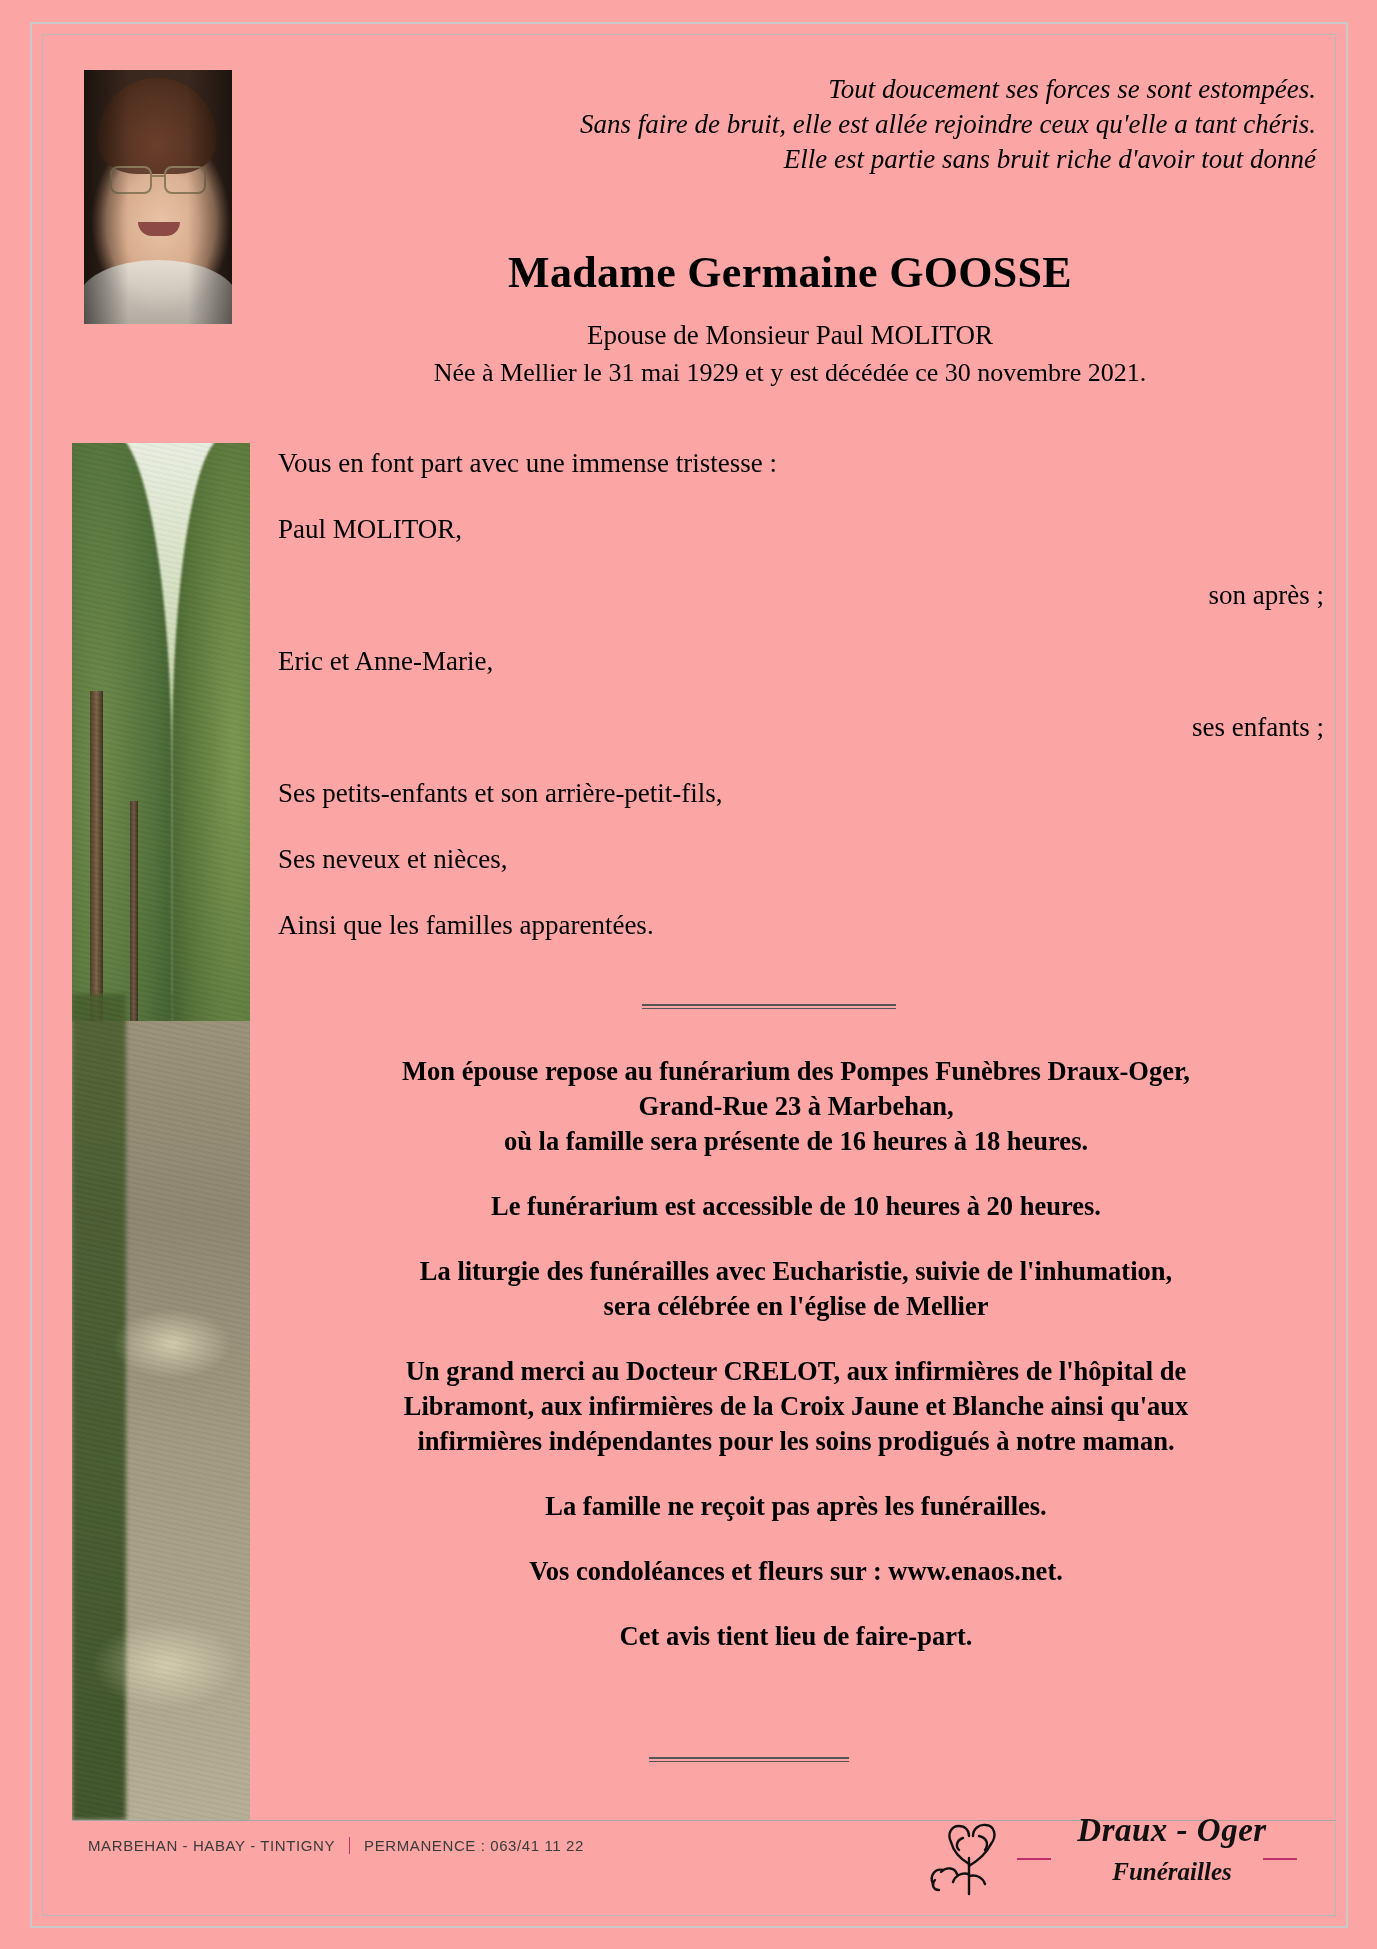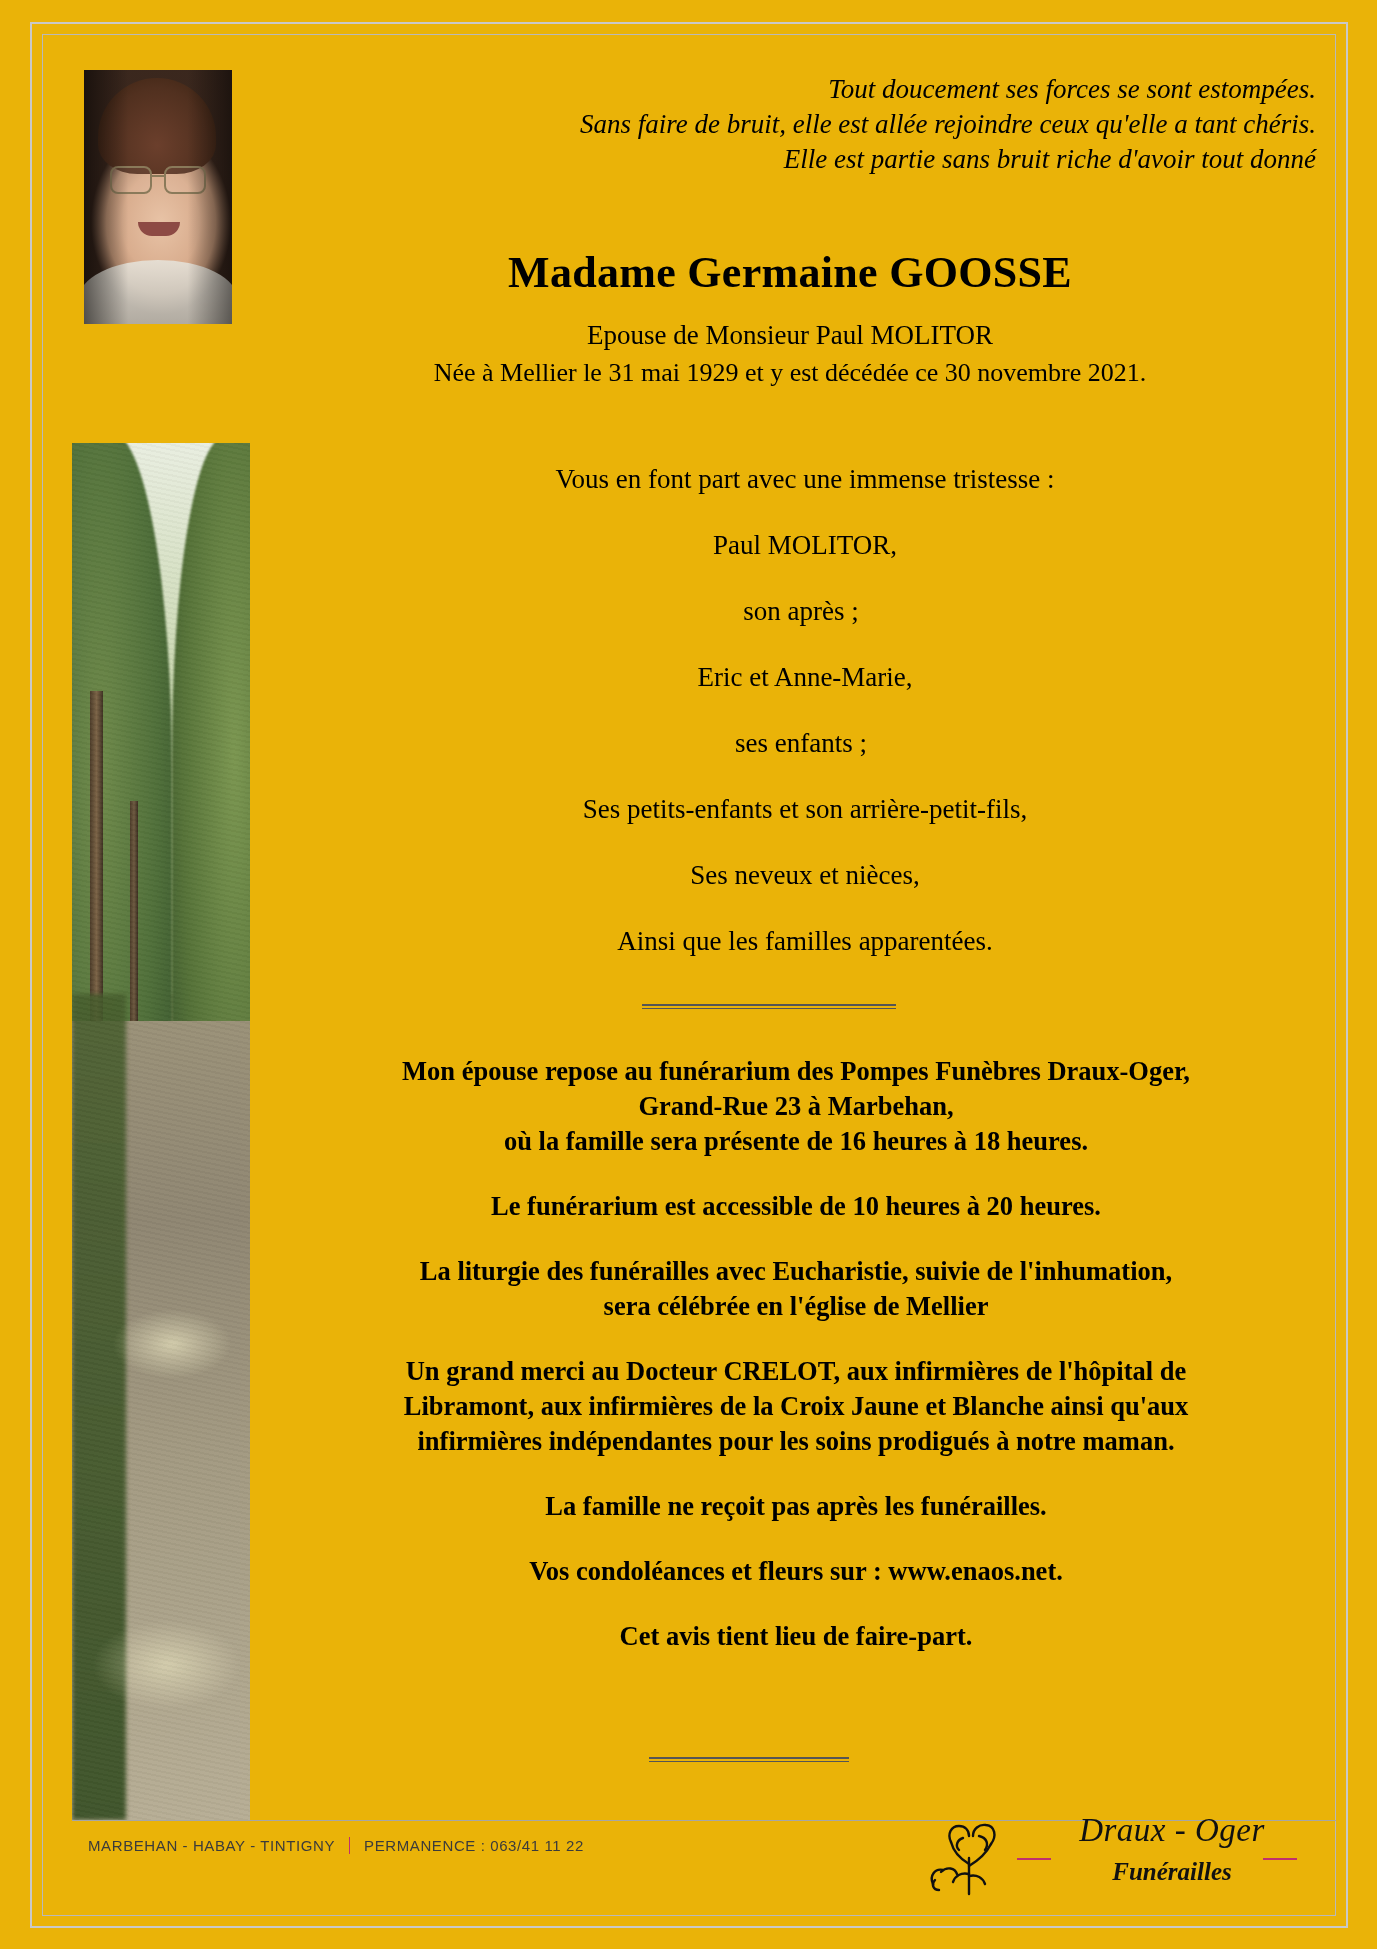--- a/index.html
+++ b/index.html
@@ -11,21 +11,21 @@
     width: 1377px;
     height: 1949px;
     font-family: "Liberation Serif", serif;
     color: #000000;
     overflow: hidden;
   }
   .page {
     position: relative;
     width: 1377px;
     height: 1949px;
-    background: #eab308;
+    background: #fca5a5;
     box-sizing: border-box;
   }
   .outer-border {
     position: absolute;
     left: 30px;
     top: 22px;
     width: 1318px;
     height: 1906px;
     border: 2px solid #c9c9c9;
     box-sizing: border-box;
@@ -203,21 +203,21 @@
 
   
   .family {
     position: absolute;
     left: 278px;
     top: 446px;
     width: 1054px;
     font-size: 27px;
     line-height: 34px;
   }
-  .family p { margin: 16px 0 32px 0; text-align: center; }
+  .family p { margin: 0 0 32px 0; }
   .right-role {
     text-align: right;
     padding-right: 8px;
   }
   .tight { margin-bottom: 6px; }
 
   
   .sep {
     position: absolute;
     left: 50%;
@@ -289,21 +289,21 @@
     height: 84px;
   }
   .logo .brand {
     position: absolute;
     left: 150px;
     top: 4px;
     width: 250px;
     text-align: center;
     font-family: "Liberation Serif", serif;
     font-style: italic;
-    font-weight: normal;
+    font-weight: bold;
     font-size: 33px;
     color: #111;
     letter-spacing: 0.5px;
   }
   .logo .brand2 {
     position: absolute;
     left: 150px;
     top: 50px;
     width: 250px;
     text-align: center;

